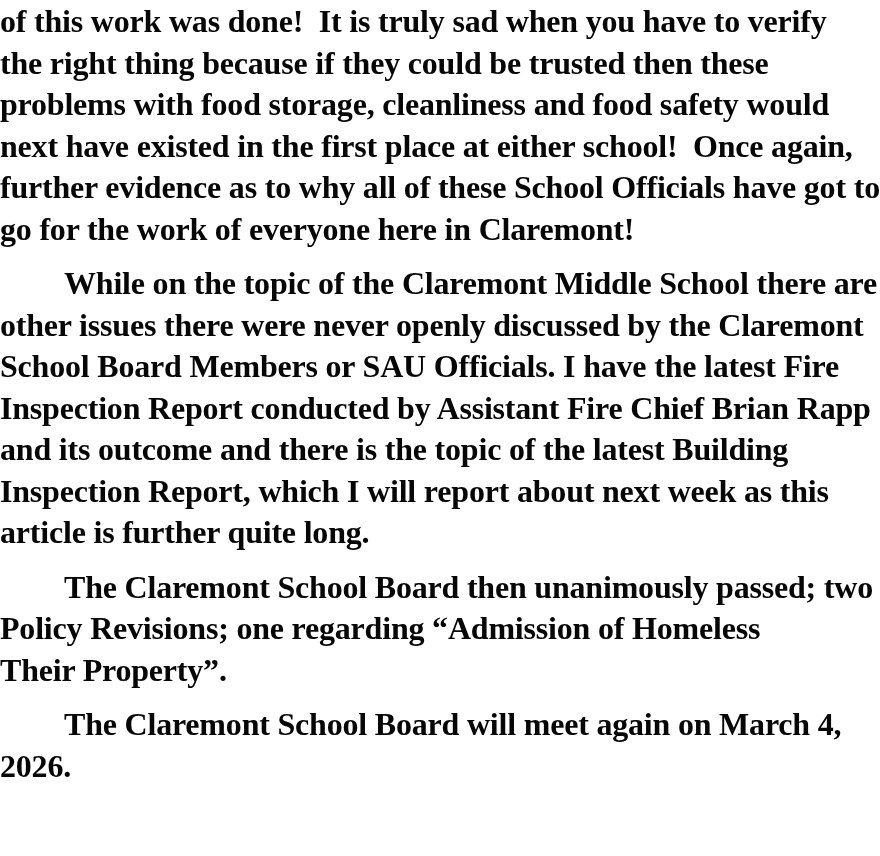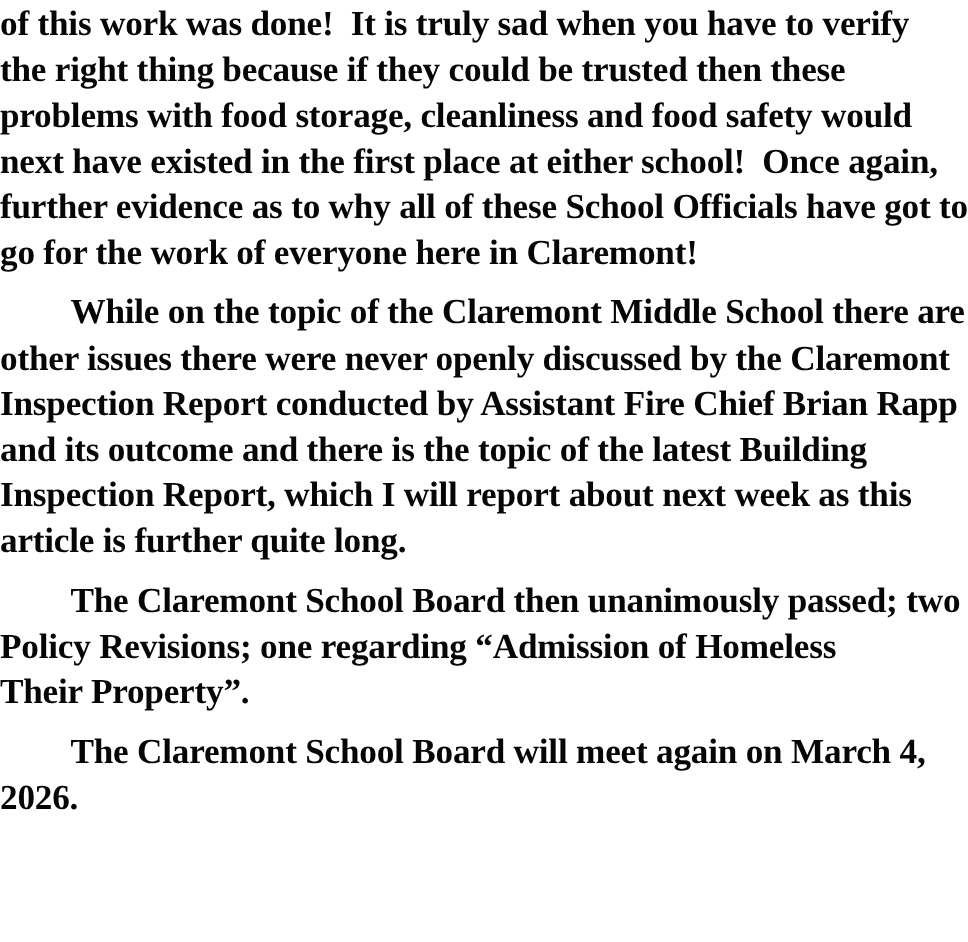--- a/index.html
+++ b/index.html
@@ -45,20 +45,21 @@
         <div class="line">of this work was done!  It is truly sad when you have to verify</div>
         <div class="line">the right thing because if they could be trusted then these</div>
         <div class="line">problems with food storage, cleanliness and food safety would</div>
         <div class="line">next have existed in the first place at either school!  Once again,</div>
         <div class="line">further evidence as to why all of these School Officials have got to</div>
         <div class="line">go for the work of everyone here in Claremont!</div>
       </div>
       <div class="paragraph">
         <div class="line indent-first">While on the topic of the Claremont Middle School there are</div>
         <div class="line">other issues there were never openly discussed by the Claremont</div>
+        <div class="line">School Board Members or SAU Officials. I have the latest Fire</div>
         <div class="line">Inspection Report conducted by Assistant Fire Chief Brian Rapp</div>
         <div class="line">and its outcome and there is the topic of the latest Building</div>
         <div class="line">Inspection Report, which I will report about next week as this</div>
         <div class="line">article is further quite long.</div>
       </div>
       <div class="paragraph">
         <div class="line indent-first">The Claremont School Board then unanimously passed; two</div>
         <div class="line">Policy Revisions; one regarding “Admission of Homeless</div>
         <div class="line">Their Property”.</div>
       </div>

